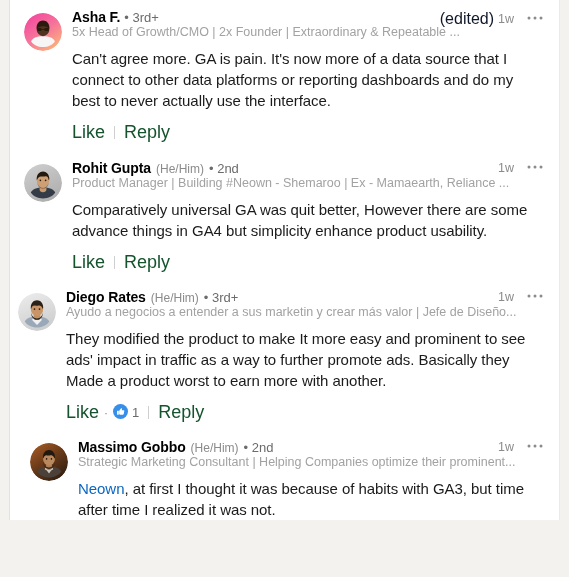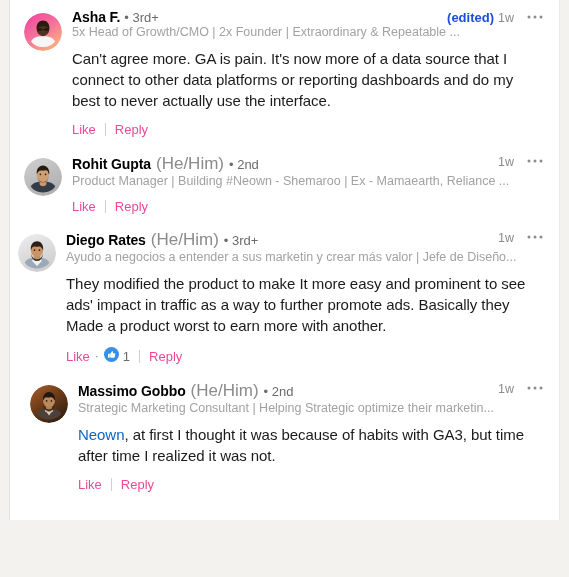--- a/index.html
+++ b/index.html
@@ -68,21 +68,21 @@
   }
 
   .author-name {
     font-size: 14px;
     font-weight: bold;
     color: #000000;
     letter-spacing: -0.1px;
     white-space: nowrap;
   }
   .pronouns {
-    font-size: 17px;
+    font-size: 12px;
     color: #8b8b8b;
     margin-left: 5px;
     white-space: nowrap;
   }
   .degree {
     font-size: 13px;
     color: #6b6b6b;
     margin-left: 5px;
     white-space: nowrap;
   }
@@ -90,24 +90,23 @@
 
   .meta-right {
     position: absolute;
     right: 0;
     top: 1px;
     display: flex;
     align-items: center;
     white-space: nowrap;
   }
   .edited-tag {
-    font-size: 13px;
-    color: #1d4ed8;
+    font-size: 16px;
+    color: #0f172a;
     margin-right: 4px;
-    font-weight: bold;
   }
   .timestamp {
     font-size: 12.5px;
     color: #8b8b8b;
   }
   .more-menu {
     margin-left: 13px;
     display: inline-flex;
     align-items: center;
     cursor: pointer;
@@ -139,23 +138,23 @@
   }
 
   .actions {
     display: flex;
     align-items: center;
     margin-top: 11px;
     font-size: 13px;
     color: #6b6b6b;
   }
   .action-link {
-    color: #ec4899;
+    color: #14532d;
     cursor: pointer;
-    font-size: 13px;
+    font-size: 18px;
   }
   .action-sep {
     display: inline-block;
     width: 1px;
     height: 13px;
     background: #cfcfcf;
     margin: 0 9px;
   }
   .dot-sep {
     margin: 0 5px;
@@ -262,20 +261,21 @@
             <span class="more-menu">
               <svg width="16" height="4" viewBox="0 0 16 4" xmlns="http://www.w3.org/2000/svg">
                 <circle cx="2" cy="2" r="1.5" fill="#8b8b8b"></circle>
                 <circle cx="8" cy="2" r="1.5" fill="#8b8b8b"></circle>
                 <circle cx="14" cy="2" r="1.5" fill="#8b8b8b"></circle>
               </svg>
             </span>
           </span>
         </div>
         <div class="headline">Product Manager | Building #Neown - Shemaroo | Ex - Mamaearth, Reliance ...</div>
+        <div class="comment-text">Comparatively universal GA was quit better, However there are some advance things in GA4 but simplicity enhance product usability.</div>
         <div class="actions">
           <span class="action-link">Like</span>
           <span class="action-sep"></span>
           <span class="action-link">Reply</span>
         </div>
       </div>
     </div>
   </div>
 
   <div class="comment" id="comment-2">
@@ -368,21 +368,21 @@
             <span class="timestamp">1w</span>
             <span class="more-menu">
               <svg width="16" height="4" viewBox="0 0 16 4" xmlns="http://www.w3.org/2000/svg">
                 <circle cx="2" cy="2" r="1.5" fill="#8b8b8b"></circle>
                 <circle cx="8" cy="2" r="1.5" fill="#8b8b8b"></circle>
                 <circle cx="14" cy="2" r="1.5" fill="#8b8b8b"></circle>
               </svg>
             </span>
           </span>
         </div>
-        <div class="headline">Strategic Marketing Consultant | Helping Strategic optimize their marketin...</div>
+        <div class="headline">Strategic Marketing Consultant | Helping Companies optimize their prominent...</div>
         <div class="comment-text"><span class="mention-link">Neown</span><span>, at first I thought it was because of habits with GA3, but time after time I realized it was not.</span></div>
         <div class="actions">
           <span class="action-link">Like</span>
           <span class="action-sep"></span>
           <span class="action-link">Reply</span>
         </div>
       </div>
     </div>
   </div>
 

